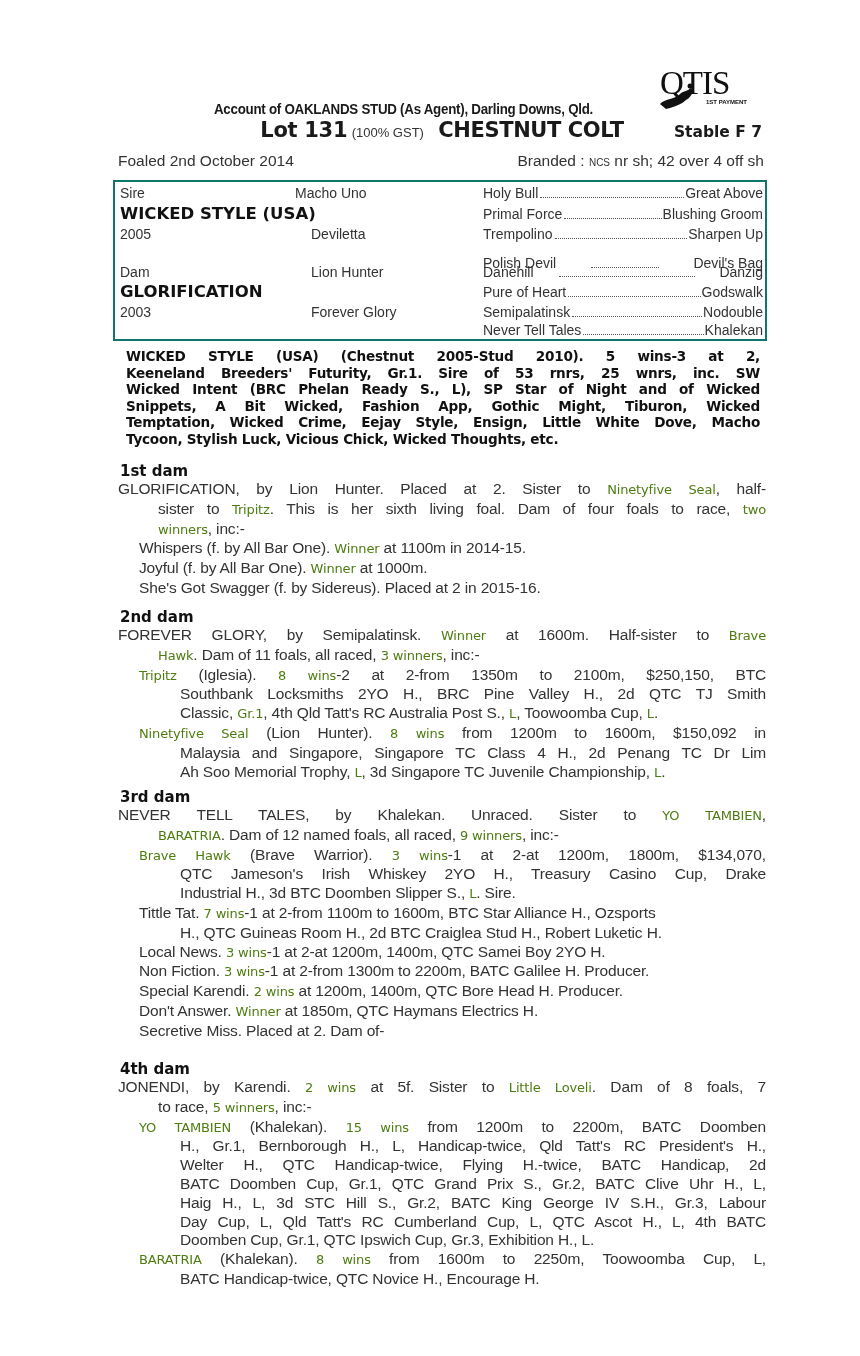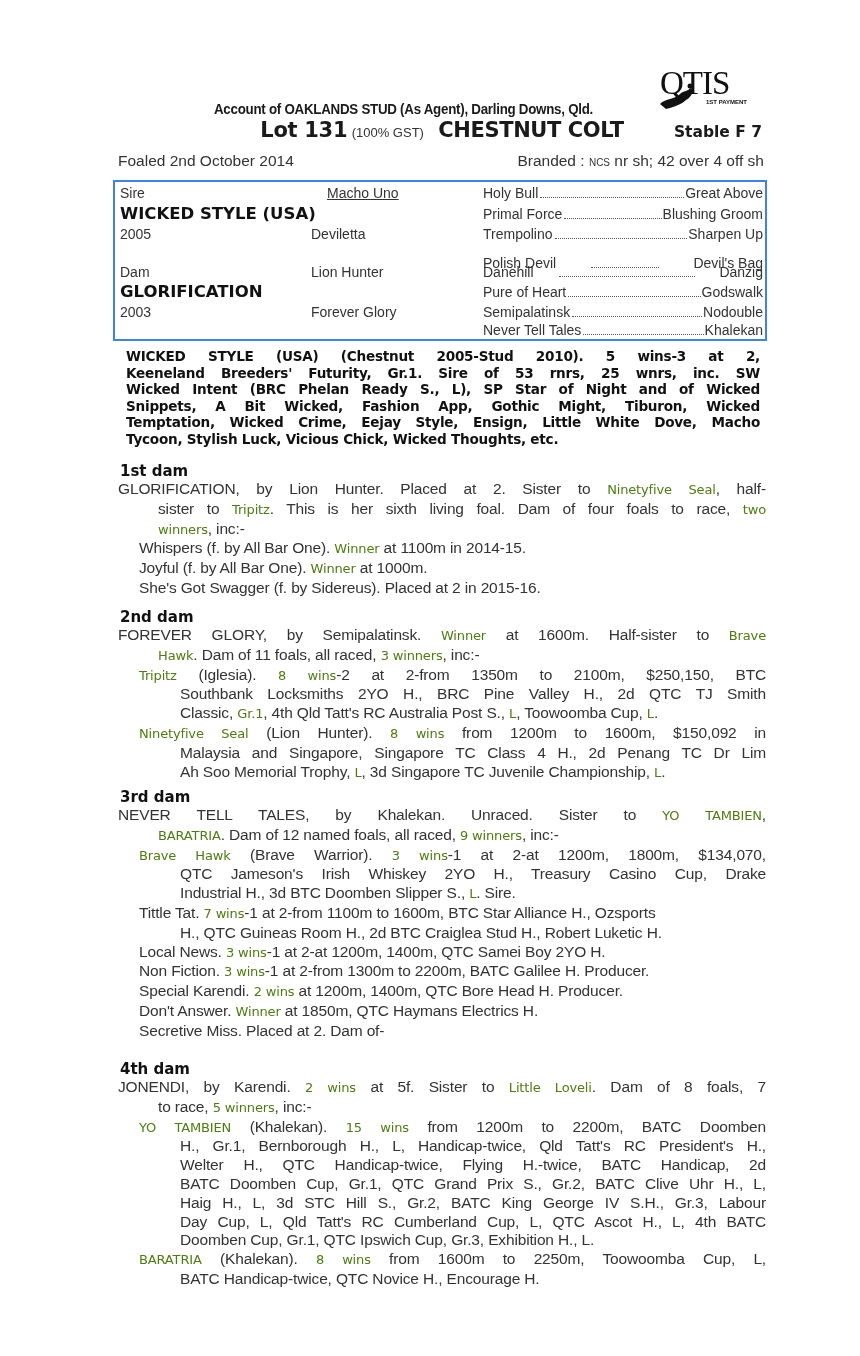--- a/index.html
+++ b/index.html
@@ -46,21 +46,21 @@
   .foaled-line {
     position: absolute; left: 118px; top: 152px; width: 646px;
     font-size: 15.5px; color: #333; white-space: nowrap;
   }
   .branded { position: absolute; right: 0; top: 0; }
   .ncs { font-size: 10px; }
 
   
   .pedigree {
     position: absolute; left: 113px; top: 180px; width: 654px; height: 161px;
-    border: 2px solid #3b82f6;
+    border: 2px solid #0f766e;
   }
   .ped-cell { position: absolute; font-size: 14px; color: #333; white-space: nowrap; }
   .ped-big { position: absolute; font-family: "DejaVu Sans", sans-serif; font-weight: bold; font-size: 16.5px; color: #111; white-space: nowrap; }
   .ped-row {
     position: absolute; left: 368px; width: 280px; height: 18px;
     font-size: 14px; color: #333; display: flex; white-space: nowrap; text-align: center;
   }
   .ped-row .l { flex: 0 0 auto; }
   .ped-row .dots { flex: 1 1 auto; overflow: hidden; border-bottom: 1.5px dotted #555; margin: 0 1px 5px 2px; }
   .ped-row .r { flex: 0 0 auto; }
@@ -112,21 +112,21 @@
 
 <div class="foaled-line">
   <span>Foaled 2nd October 2014</span>
   <span class="branded"><span>Branded : </span><span class="ncs">NCS</span><span> nr sh; 42 over 4 off sh</span></span>
 </div>
 
 <div class="pedigree">
   <div class="ped-cell" style="left:5px;top:3px;">Sire</div>
   <div class="ped-big" style="left:5px;top:22px;">WICKED STYLE (USA)</div>
   <div class="ped-cell" style="left:5px;top:44px;">2005</div>
-  <div class="ped-cell" style="left:212px;top:3px;text-decoration:underline;">Macho Uno</div>
+  <div class="ped-cell" style="left:180px;top:3px;">Macho Uno</div>
   <div class="ped-cell" style="left:196px;top:44px;">Deviletta</div>
 
   <div class="ped-cell" style="left:5px;top:82px;">Dam</div>
   <div class="ped-big" style="left:5px;top:100px;">GLORIFICATION</div>
   <div class="ped-cell" style="left:5px;top:122px;">2003</div>
   <div class="ped-cell" style="left:196px;top:82px;">Lion Hunter</div>
   <div class="ped-cell" style="left:196px;top:122px;">Forever Glory</div>
 
   <div class="ped-row" style="top:3px;">
       <span class="l">Holy Bull</span>

